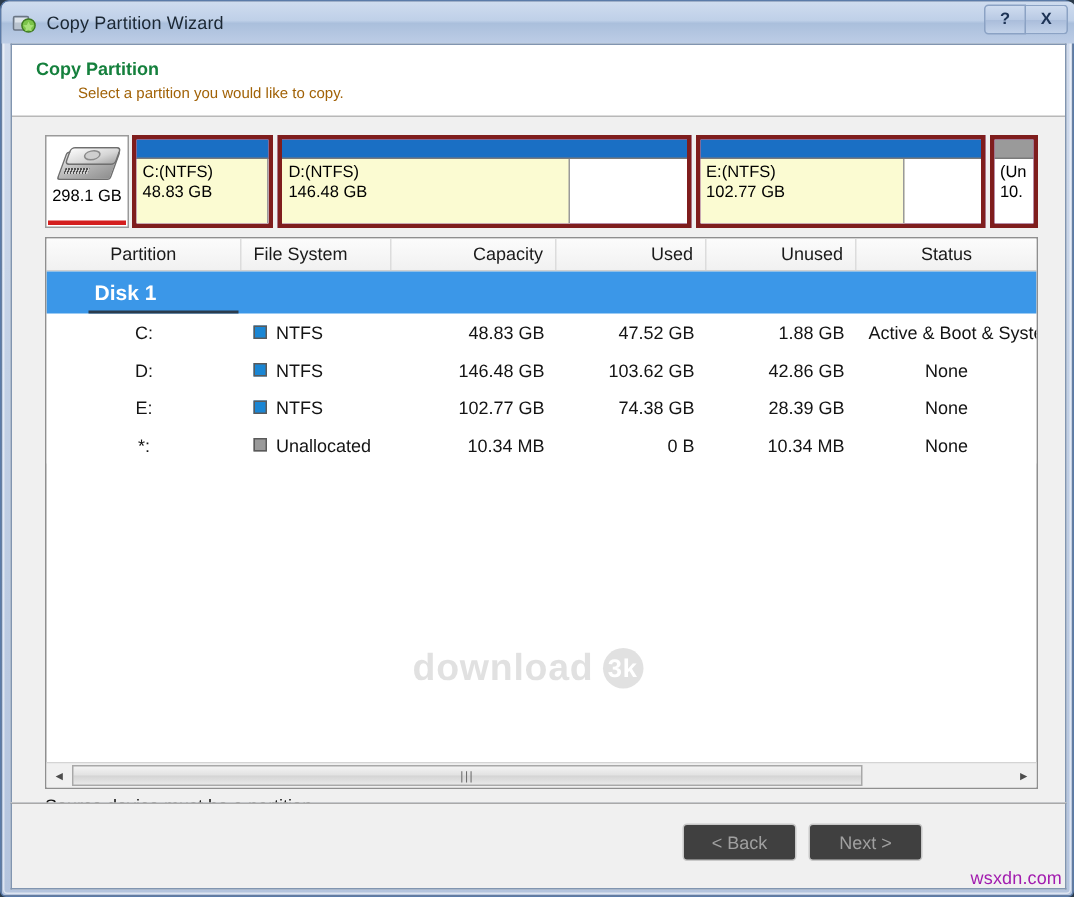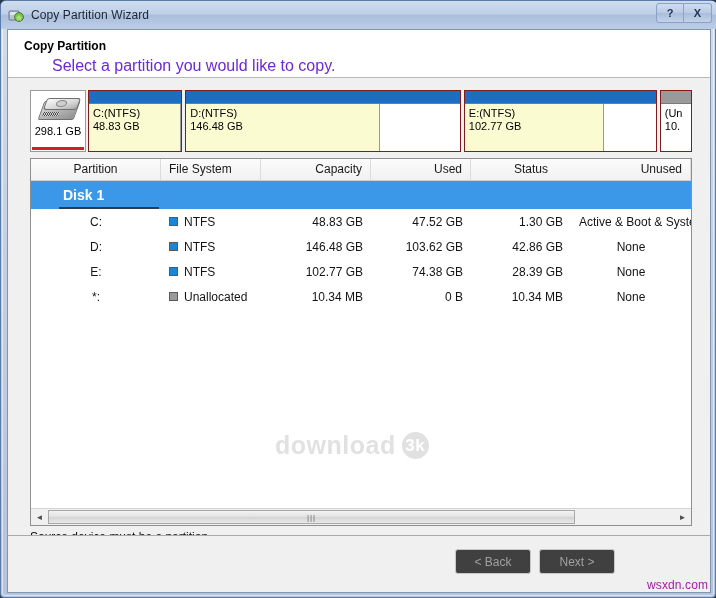--- a/index.html
+++ b/index.html
@@ -103,27 +103,27 @@
     height: 48px;
     background: #ffffff;
     border-bottom: 1px solid #b8b8b8;
     box-sizing: border-box;
   }
   .header-title {
     position: absolute;
     left: 16px; top: 9px;
     font-size: 12px;
     font-weight: bold;
-    color: #000000;
+    color: #15803d;
   }
   .header-sub {
     position: absolute;
     left: 44px; top: 27px;
-    font-size: 16px;
-    color: #6d28d9;
+    font-size: 10px;
+    color: #a16207;
   }
 
   
   .diskmap {
     position: absolute;
     left: 22px; top: 60px;
     width: 662px;
     height: 62px;
     display: flex;
     align-items: stretch;
@@ -194,21 +194,21 @@
   .part-strip {
     flex: 1;
     display: flex;
     align-items: stretch;
     margin-left: 2px;
     min-width: 0;
   }
   .part {
     position: relative;
     box-sizing: border-box;
-    border: 1px solid #7f1d1d;
+    border: 3px solid #7f1d1d;
     background: #c4b5fd;
     margin-right: 3px;
     display: flex;
     flex-direction: column;
     overflow: hidden;
     min-width: 0;
   }
   .part-bar {
     height: 13px;
     flex: none;
@@ -535,38 +535,38 @@
         </div>
       </div>
     </div>
 
     <div class="table-wrap">
       <div class="thead">
         <div class="th c0">Partition</div>
         <div class="th c1">File System</div>
         <div class="th c2">Capacity</div>
         <div class="th c3">Used</div>
+        <div class="th c4">Unused</div>
         <div class="th c5">Status</div>
-        <div class="th c4">Unused</div>
       </div>
 
       <div class="disk-row">
         <span class="disk-row-label">Disk 1</span>
         <span class="disk-row-underline"></span>
       </div>
 
       <div class="trow">
         <div class="td c0">C:</div>
         <div class="td c1">
           <span class="swatch ntfs"></span>
           <span>NTFS</span>
         </div>
         <div class="td c2">48.83 GB</div>
         <div class="td c3">47.52 GB</div>
-        <div class="td c4">1.30 GB</div>
+        <div class="td c4">1.88 GB</div>
         <div class="td c5" style="text-align:left">Active &amp; Boot &amp; Syste</div>
       </div>
 
       <div class="trow">
         <div class="td c0">D:</div>
         <div class="td c1">
           <span class="swatch ntfs"></span>
           <span>NTFS</span>
         </div>
         <div class="td c2">146.48 GB</div>

